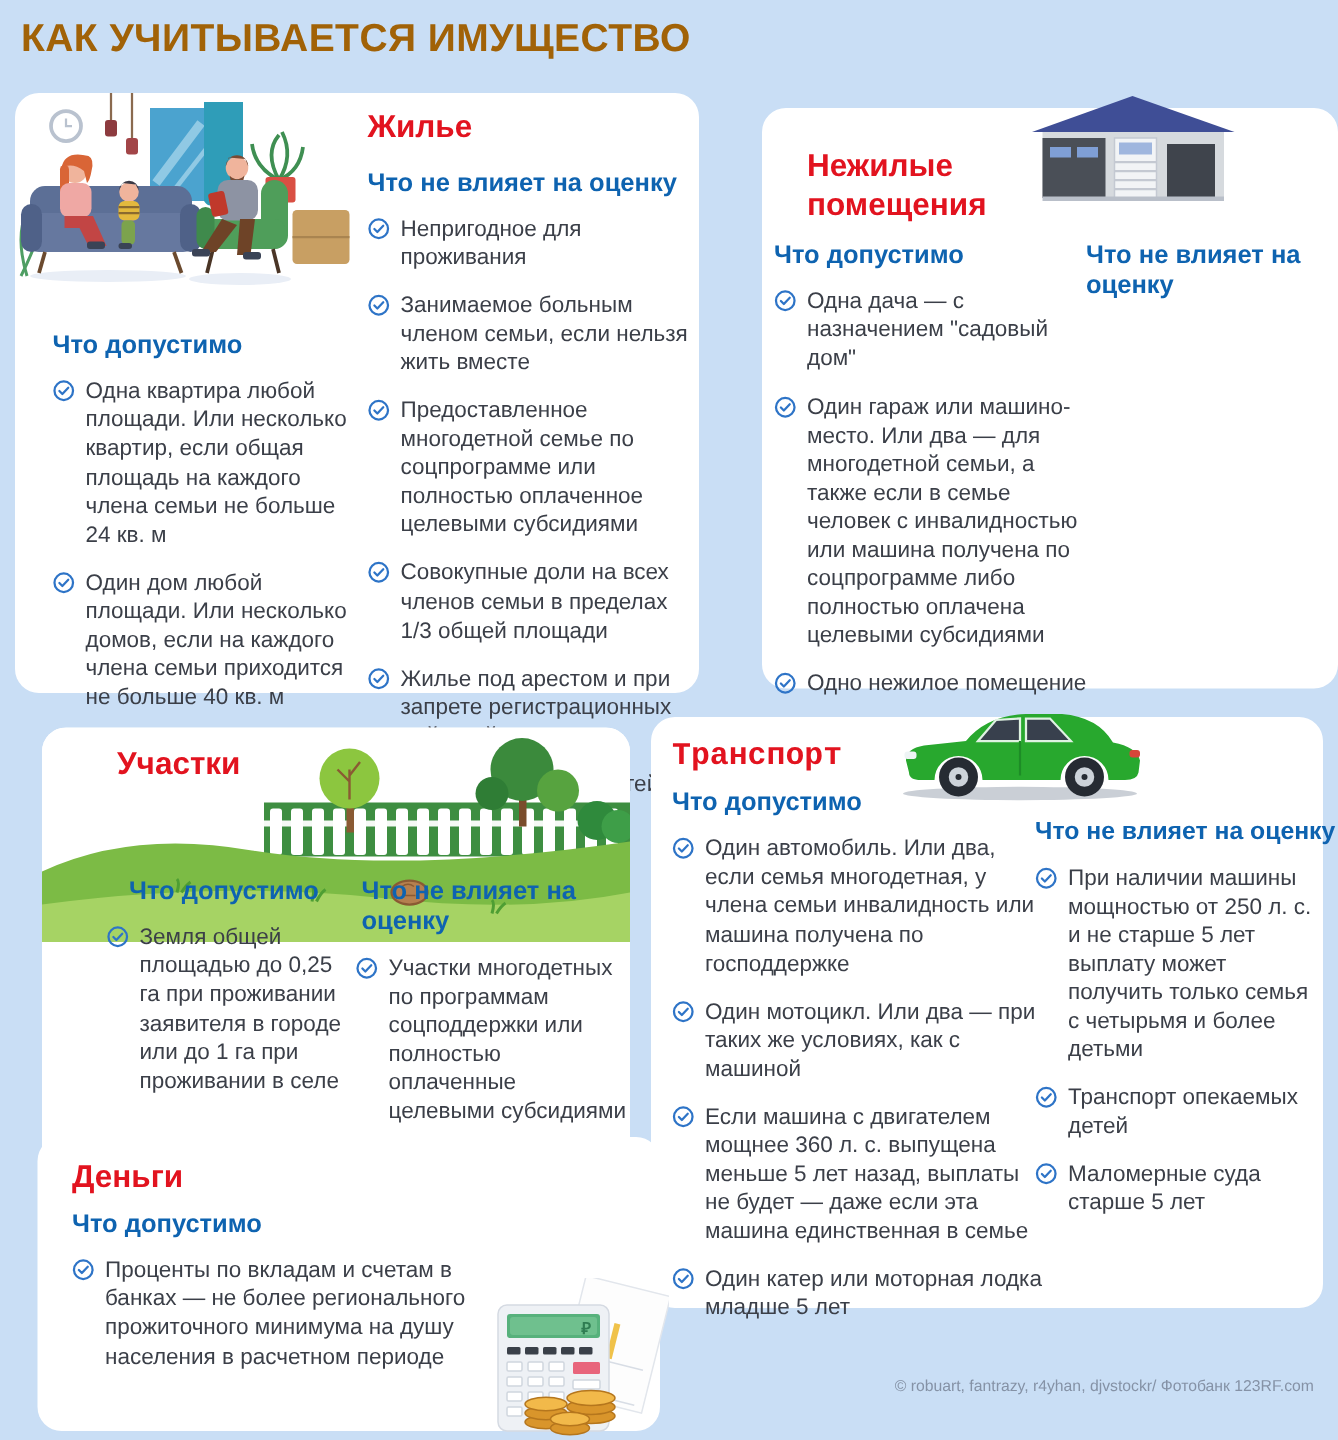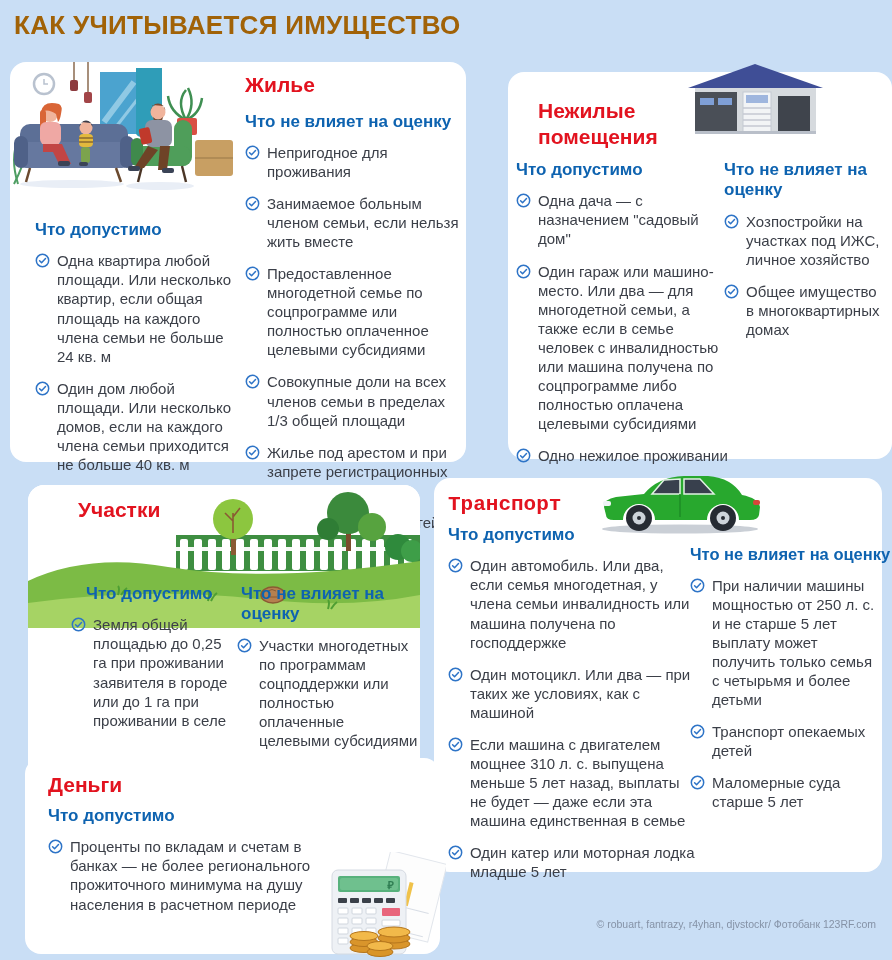--- a/index.html
+++ b/index.html
@@ -227,44 +227,26 @@
               <path d="M4.9 8.2l2.1 2.1 4.2-4.4"></path>
             </svg>
             <span class="item-text">Один гараж или машино-место. Или два — для многодетной семьи, а также если в семье человек с инвалидностью или машина получена по соцпрограмме либо полностью оплачена целевыми субсидиями</span>
           </div>
 
           <div class="item">
             <svg class="check" viewBox="0 0 16 16">
               <circle cx="8" cy="8" r="6.6"></circle>
               <path d="M4.9 8.2l2.1 2.1 4.2-4.4"></path>
             </svg>
-            <span class="item-text">Одно нежилое проживании</span>
+            <span class="item-text">Одно нежилое помещение</span>
           </div>
         </div>
     </div>
     <div class="nonres-right">
       <div class="sub-heading">Что не влияет на оценку</div>
-      <div class="list">
-
-          <div class="item">
-            <svg class="check" viewBox="0 0 16 16">
-              <circle cx="8" cy="8" r="6.6"></circle>
-              <path d="M4.9 8.2l2.1 2.1 4.2-4.4"></path>
-            </svg>
-            <span class="item-text">Хозпостройки на участках под ИЖС, личное хозяйство</span>
-          </div>
-
-          <div class="item">
-            <svg class="check" viewBox="0 0 16 16">
-              <circle cx="8" cy="8" r="6.6"></circle>
-              <path d="M4.9 8.2l2.1 2.1 4.2-4.4"></path>
-            </svg>
-            <span class="item-text">Общее имущество в многоквартирных домах</span>
-          </div>
-        </div>
     </div>
   </section>
 
   <section class="card" id="card-plots">
     <div class="plots-illo">
       <svg viewBox="0 0 392 143" width="392" height="143">
         <rect width="392" height="143" fill="#ffffff"></rect>
         <rect x="148" y="50" width="244" height="36" fill="#3e8e41"></rect>
         <g fill="#ffffff">
           <rect x="152" y="54" width="8" height="31" rx="2"></rect>
@@ -359,21 +341,21 @@
               <path d="M4.9 8.2l2.1 2.1 4.2-4.4"></path>
             </svg>
             <span class="item-text">Один мотоцикл. Или два — при таких же условиях, как с машиной</span>
           </div>
 
           <div class="item">
             <svg class="check" viewBox="0 0 16 16">
               <circle cx="8" cy="8" r="6.6"></circle>
               <path d="M4.9 8.2l2.1 2.1 4.2-4.4"></path>
             </svg>
-            <span class="item-text">Если машина с двигателем мощнее 310 л. с. выпущена меньше 5 лет назад, выплаты не будет — даже если эта машина единственная в семье</span>
+            <span class="item-text">Если машина с двигателем мощнее 360 л. с. выпущена меньше 5 лет назад, выплаты не будет — даже если эта машина единственная в семье</span>
           </div>
 
           <div class="item">
             <svg class="check" viewBox="0 0 16 16">
               <circle cx="8" cy="8" r="6.6"></circle>
               <path d="M4.9 8.2l2.1 2.1 4.2-4.4"></path>
             </svg>
             <span class="item-text">Один катер или моторная лодка младше 5 лет</span>
           </div>
         </div>

